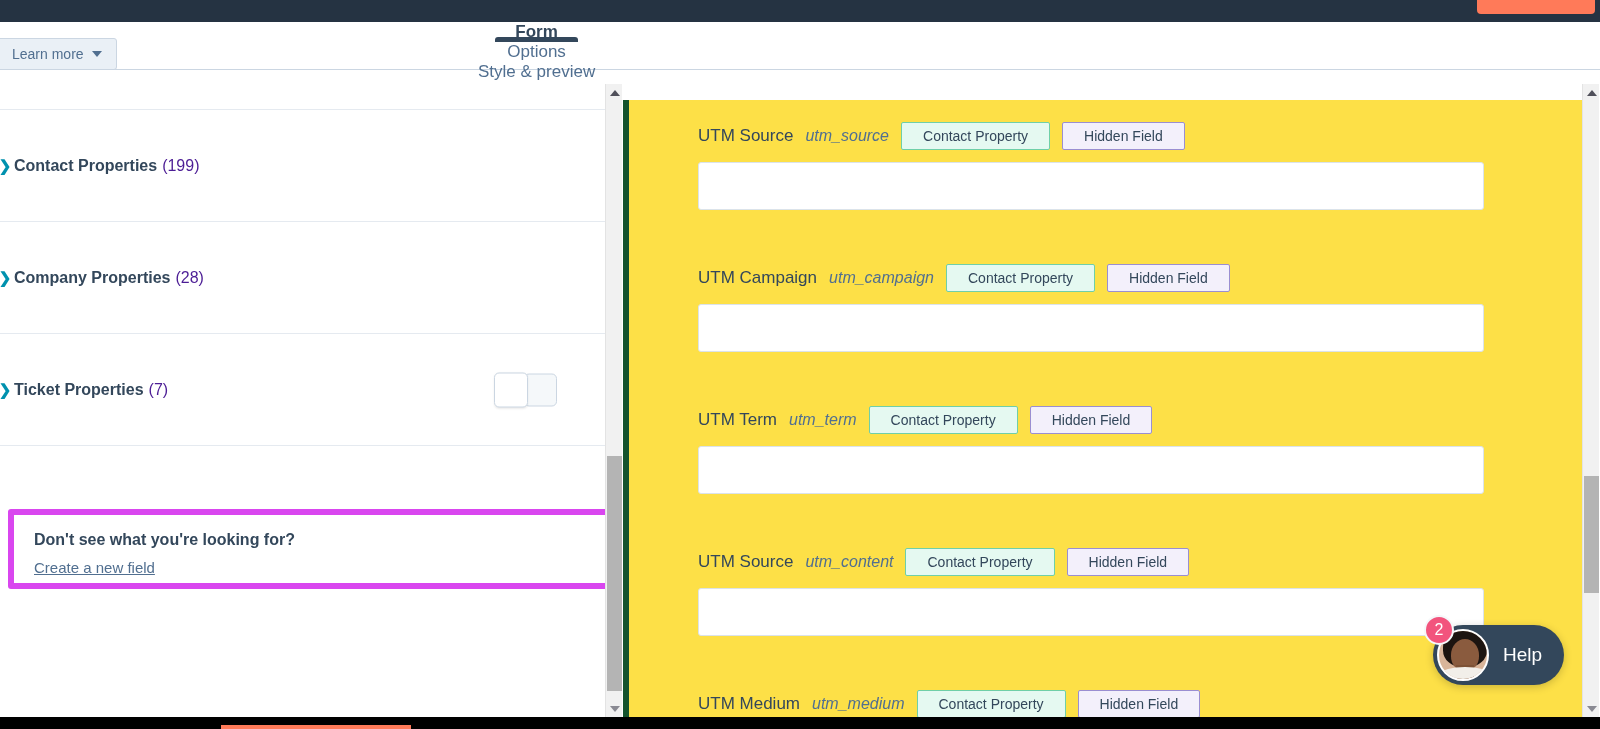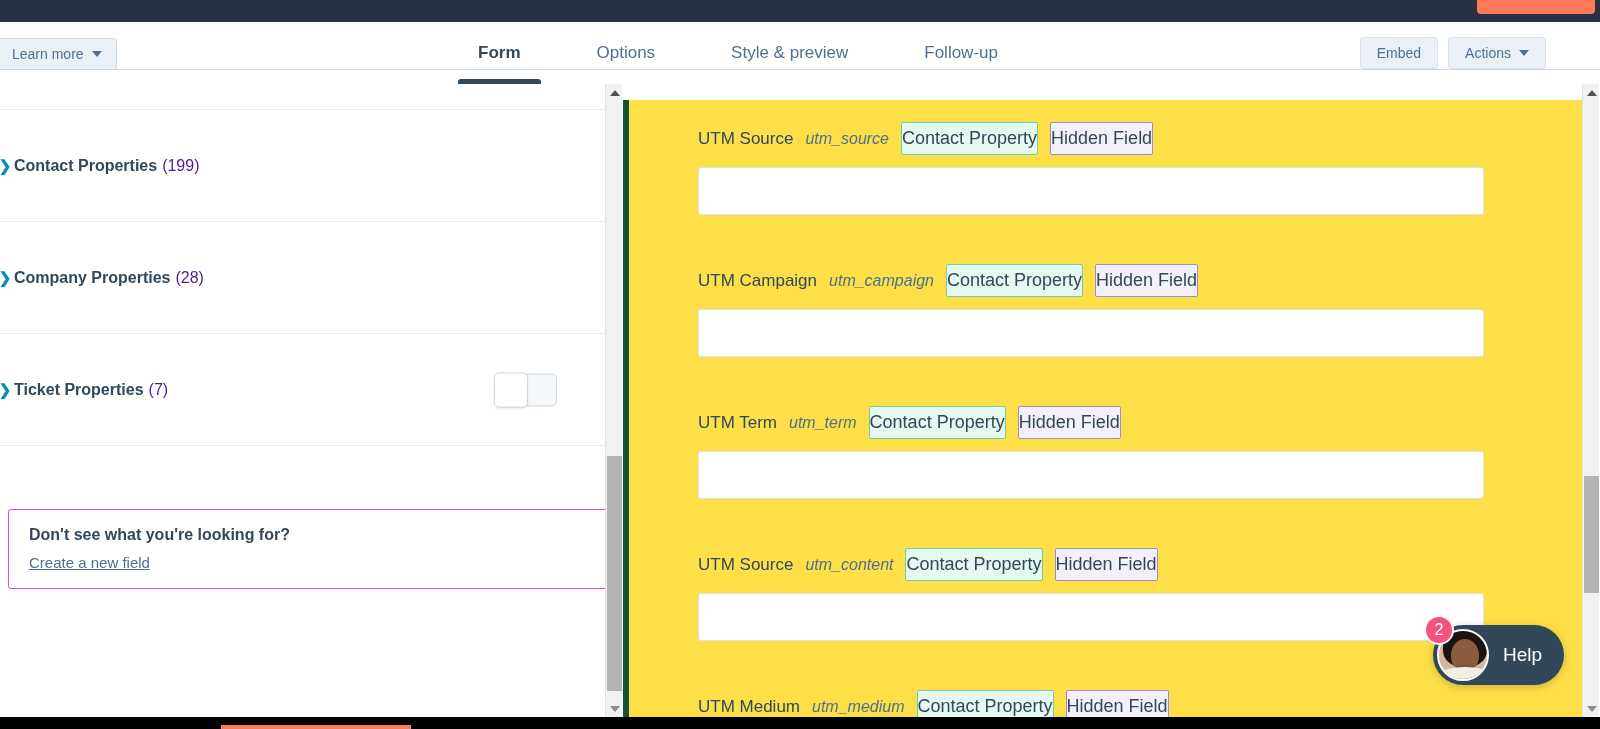--- a/index.html
+++ b/index.html
@@ -34,21 +34,21 @@
     color: #516f90; font-size: 14px; white-space: nowrap; cursor: pointer;
   }
   .caret {
     width: 0; height: 0; border-left: 5px solid transparent;
     border-right: 5px solid transparent; border-top: 6px solid #516f90;
     display: inline-block;
   }
 
   .tabs {
     position: absolute; left: 440px; top: 0; height: 62px;
-    display: flex; align-items: center; gap: 0;
+    display: flex; align-items: center; gap: 0; flex-direction: column;
   }
   .tab {
     position: relative; height: 62px; display: flex; align-items: center;
     padding: 0 38px; font-size: 17px; color: #516f90; cursor: pointer;
     white-space: nowrap;
   }
   .tab.active { color: #33475b; font-weight: 600; }
   .tab.active::after {
     content: ""; position: absolute; left: 18px; right: 18px; bottom: 0;
     height: 5px; background: #33475b; border-radius: 3px 3px 0 0;
@@ -95,21 +95,21 @@
     border: 1px solid #cbd6e2; border-radius: 5px; position: relative; z-index: 2;
     box-shadow: 0 1px 2px rgba(0,0,0,.08);
   }
   .toggle-box-b {
     width: 33px; height: 33px; background: #f5f8fa;
     border: 1px solid #cbd6e2; border-radius: 5px; margin-left: -4px;
   }
 
   .promo-card {
     position: absolute; left: 8px; top: 425px; width: 656px; height: 80px;
-    background: #ffffff; border: 1px solid #d946ef; border-radius: 3px;
+    background: #ffffff; border: 6px solid #d946ef; border-radius: 3px;
     padding: 16px 20px;
   }
   .promo-title { font-size: 16px; font-weight: 700; color: #33475b; }
   .promo-link {
     display: inline-block; margin-top: 10px; font-size: 15px; color: #516f90;
     text-decoration: underline; cursor: pointer; text-align: right;
   }
   .promo-close {
     position: absolute; right: 18px; top: 22px; font-size: 20px;
     color: #7c98b6; cursor: pointer; line-height: 1;
@@ -147,21 +147,21 @@
     background: #fde047; overflow: hidden;
     border-left: 6px solid #14532d;
   }
   .field-block { position: absolute; left: 0; width: 959px; }
   .field-head { display: flex; align-items: center; gap: 12px; padding-left: 69px; }
   .field-label { font-size: 17px; color: #33475b; white-space: nowrap; }
   .field-key {
     font-size: 16px; color: #516f90; font-style: italic; white-space: nowrap;
   }
   .pill {
-    font-size: 18px; padding: 4px 0; border-radius: 2px;
+    font-size: 14px; padding: 4px 21px; border-radius: 2px;
     white-space: nowrap; cursor: pointer; line-height: 1.3;
   }
   .pill-contact { background: #e5f9f1; border: 1px solid #6fcfa8; color: #33475b; }
   .pill-hidden  { background: #f3f0fb; border: 1px solid #9a8ed1; color: #33475b; }
   .field-input {
     margin-top: 12px; margin-left: 69px; width: 786px; height: 48px;
     background: #ffffff; border: 1px solid #dbe3ea; border-radius: 3px;
     cursor: text;
   }
 
@@ -235,29 +235,20 @@
         <span>Options</span>
       </div>
       <div class="tab">
         <span>Style &amp; preview</span>
       </div>
       <div class="tab">
         <span>Follow-up</span>
       </div>
     </div>
 
-    <div class="header-actions">
-      <div class="hbtn">
-        <span>Embed</span>
-      </div>
-      <div class="hbtn">
-        <span>Actions</span>
-        <span class="caret"></span>
-      </div>
-    </div>
 
   </div>
 
   <div class="body">
 
     <div class="left-panel">
 
       <div class="prop-row partial"></div>
 
       <div class="prop-row">

